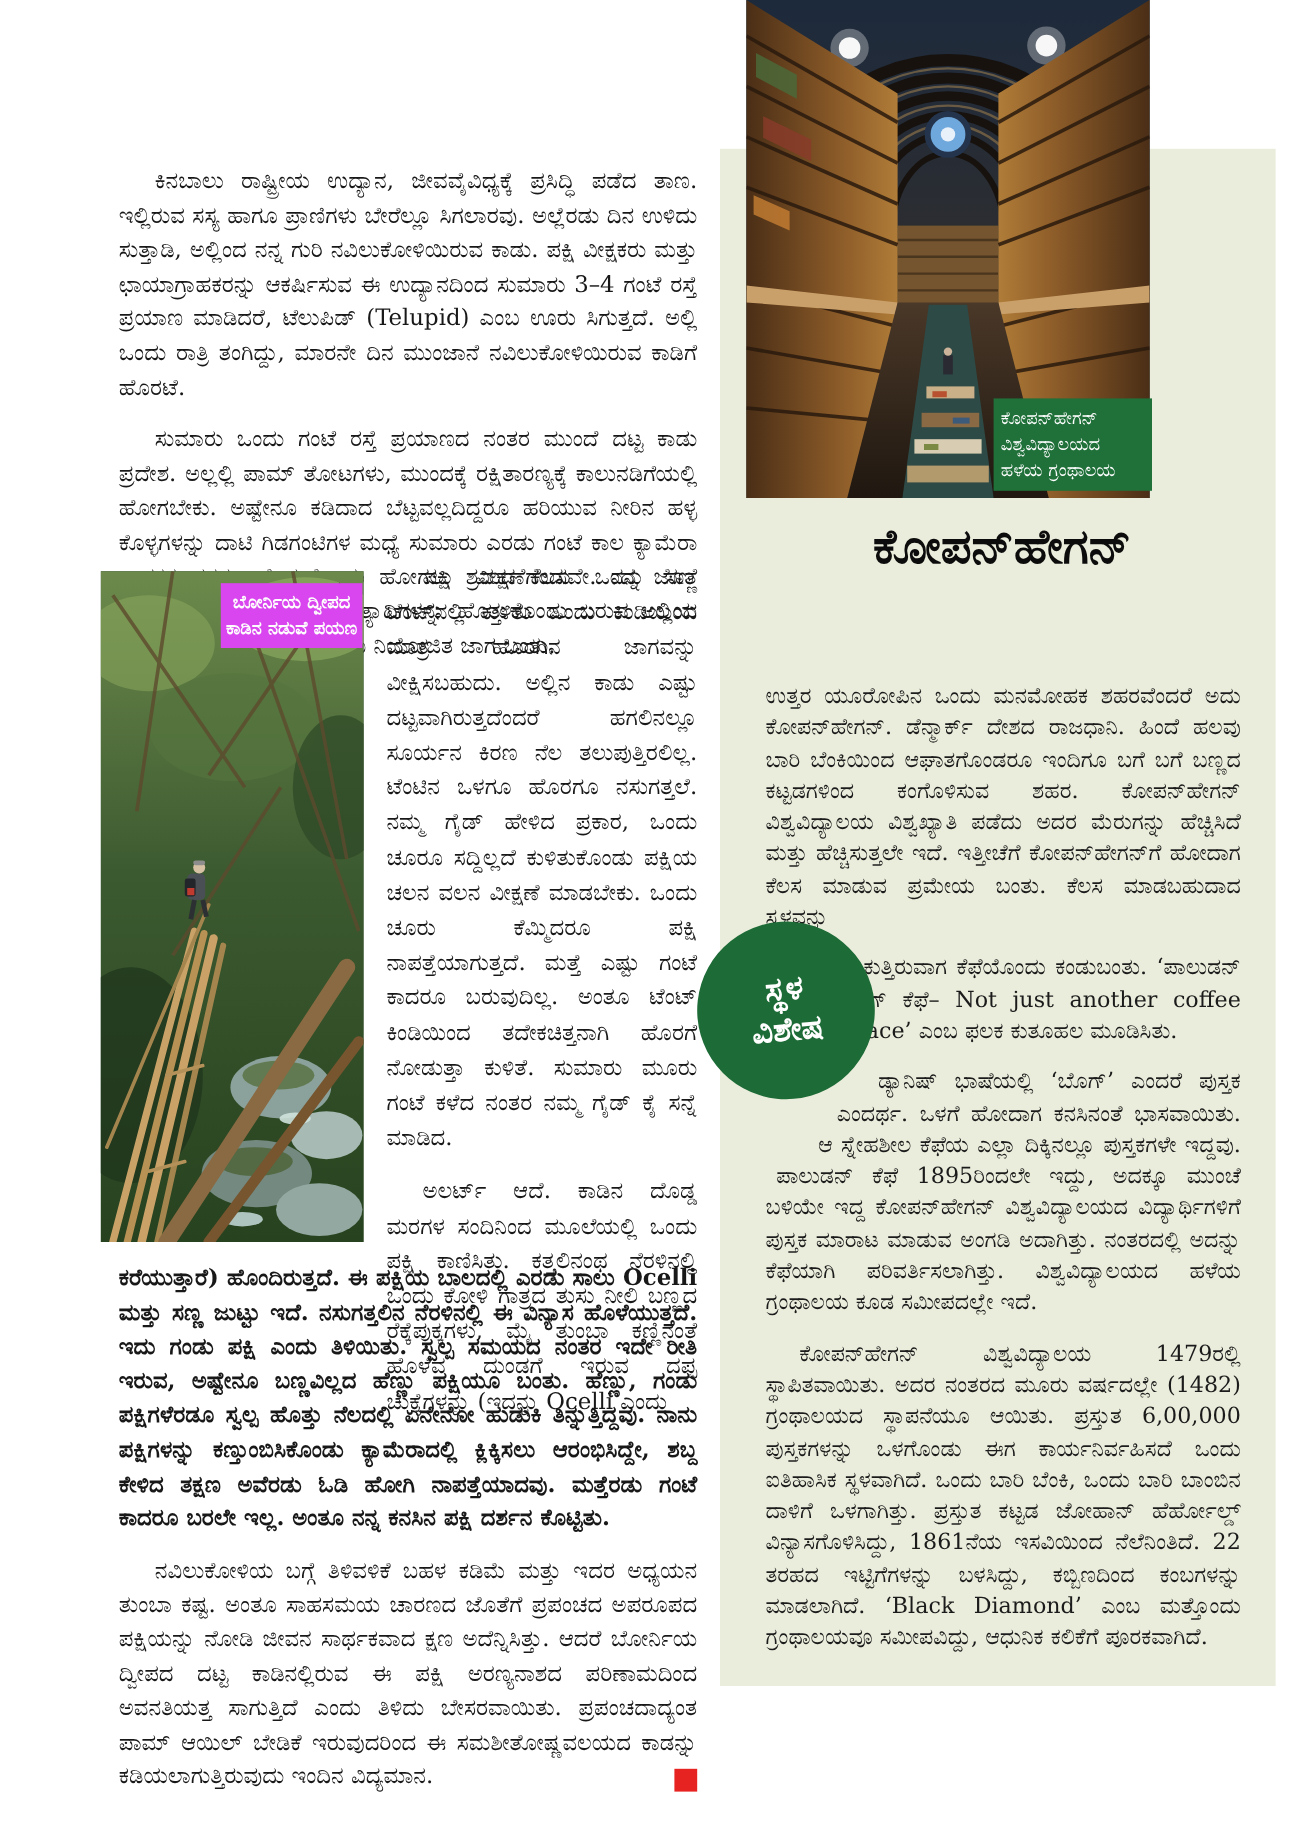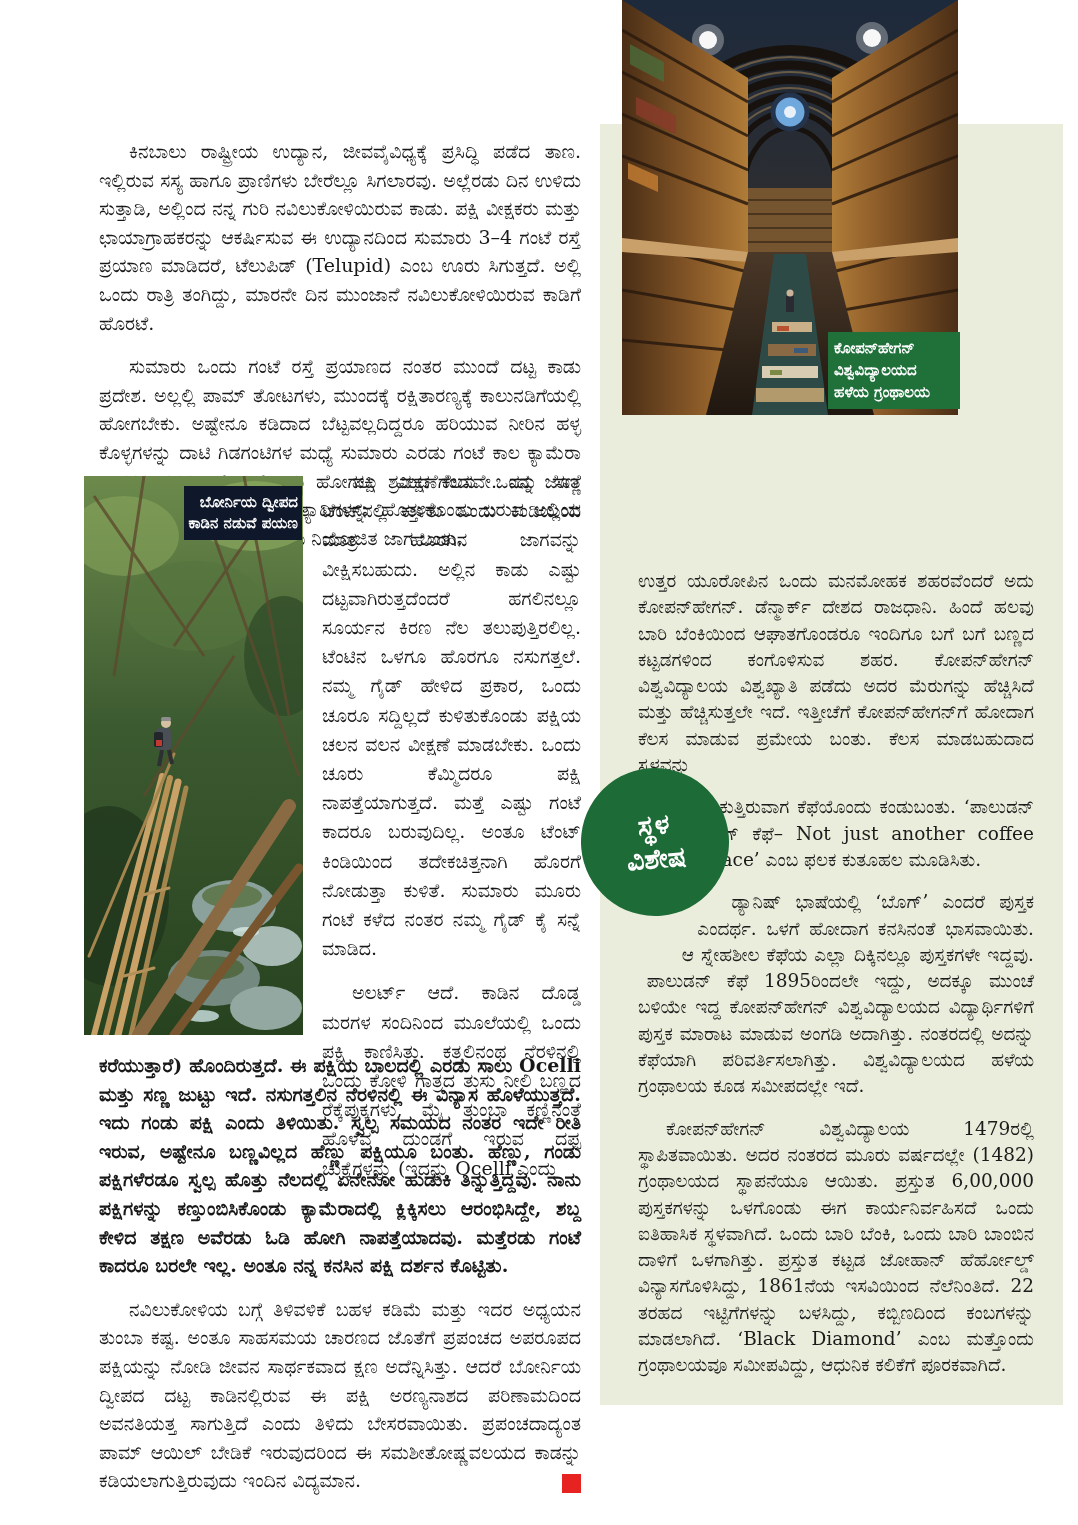--- a/index.html
+++ b/index.html
@@ -10,29 +10,29 @@
   .abs{position:absolute;}
   
   .blockA{left:84px;top:122px;width:512px;}
   .blockC{left:307px;top:452px;width:289px;}
   .blockD{left:84px;top:1036px;width:512px;}
   .blockD p.noindent{text-indent:0;font-weight:bold;}
   .endmark{display:inline-block;width:19px;height:19px;background:#e62320;float:right;margin-top:8px;}
   
   .jungle{left:84px;top:476px;width:219px;height:559px;background:#34502c;}
   .jungle svg{display:block;width:100%;height:100%;}
-  .jungle-cap{position:absolute;left:100px;top:10px;width:110px;background:#0f172a;color:#fdfdfd;
+  .jungle-cap{position:absolute;left:100px;top:10px;width:110px;background:#d946ef;color:#fdfdfd;
               font-family:"DejaVu Sans","Liberation Sans",sans-serif;font-weight:bold;font-size:15px;
-              line-height:21px;text-align:right;padding:6px 4px;}
+              line-height:21px;text-align:center;padding:6px 4px;}
   
   .panel{left:600px;top:124px;width:463px;height:1281px;background:#eaeddb;}
   .libphoto{left:622px;top:0px;width:336px;height:415px;background:#241a12;}
   .libphoto svg{display:block;width:100%;height:100%;}
   .lib-cap{position:absolute;left:206px;top:332px;width:122px;background:#20703a;color:#ffffff;
-           font-family:"DejaVu Sans","Liberation Sans",sans-serif;font-weight:bold;font-size:15px;
+           font-family:"DejaVu Sans","Liberation Sans",sans-serif;font-weight:normal;font-size:15px;
            line-height:22px;text-align:left;padding:5px 4px 6px 6px;}
   .sb-title{left:618px;top:428px;width:434px;text-align:center;color:#0c0c0c;
             font-family:"DejaVu Sans","Liberation Sans",sans-serif;font-weight:bold;
             font-size:40px;line-height:56px;}
   .sb-body{left:622px;top:552px;width:428px;font-size:18.5px;line-height:26.3px;color:#1b1b1b;text-align:justify;}
   .sb-body p{margin:16px;}
   .sb-body p.ind{text-indent:28px;}
   .spacer{float:left;width:106px;height:176px;shape-outside:circle(96px at -14px 86px);}
   .badge{left:581px;top:768px;width:148px;height:148px;border-radius:50%;background:#1d6b36;
          display:flex;flex-direction:column;align-items:center;justify-content:center;
@@ -225,20 +225,21 @@
       <rect x="172" y="348" width="14" height="5" fill="#3c5a7a"></rect>
       <rect x="148" y="370" width="12" height="5" fill="#7a8a45"></rect>
 
       <rect x="164" y="296" width="8" height="16" fill="#2a2a33"></rect>
       <circle cx="168" cy="293" r="3.5" fill="#cbb49a"></circle>
     </svg>
     <div class="lib-cap">ಕೋಪನ್‌ಹೇಗನ್ ವಿಶ್ವವಿದ್ಯಾಲಯದ ಹಳೆಯ ಗ್ರಂಥಾಲಯ</div>
   </div>
 
   <div class="abs sb-title">
+    <div>ಕೋಪನ್‌ಹೇಗನ್</div>
   </div>
 
   <div class="abs sb-body">
     <p>ಉತ್ತರ ಯೂರೋಪಿನ ಒಂದು ಮನಮೋಹಕ ಶಹರವೆಂದರೆ ಅದು ಕೋಪನ್‌ಹೇಗನ್. ಡೆನ್ಮಾರ್ಕ್ ದೇಶದ ರಾಜಧಾನಿ. ಹಿಂದೆ ಹಲವು ಬಾರಿ ಬೆಂಕಿಯಿಂದ ಆಘಾತಗೊಂಡರೂ ಇಂದಿಗೂ ಬಗೆ ಬಗೆ ಬಣ್ಣದ ಕಟ್ಟಡಗಳಿಂದ ಕಂಗೊಳಿಸುವ ಶಹರ. ಕೋಪನ್‌ಹೇಗನ್ ವಿಶ್ವವಿದ್ಯಾಲಯ ವಿಶ್ವಖ್ಯಾತಿ ಪಡೆದು ಅದರ ಮೆರುಗನ್ನು ಹೆಚ್ಚಿಸಿದೆ ಮತ್ತು ಹೆಚ್ಚಿಸುತ್ತಲೇ ಇದೆ. ಇತ್ತೀಚೆಗೆ ಕೋಪನ್‌ಹೇಗನ್‌ಗೆ ಹೋದಾಗ ಕೆಲಸ ಮಾಡುವ ಪ್ರಮೇಯ ಬಂತು. ಕೆಲಸ ಮಾಡಬಹುದಾದ ಸ್ಥಳವನ್ನು</p>
     <div>
       <div class="spacer"></div>
       <p>ಹುಡುಕುತ್ತಿರುವಾಗ ಕೆಫೆಯೊಂದು ಕಂಡುಬಂತು. ‘ಪಾಲುಡನ್ ಬೊಗ್ ಕೆಫೆ– Not just another coffee place’ ಎಂಬ ಫಲಕ ಕುತೂಹಲ ಮೂಡಿಸಿತು.</p>
       <p class="ind">ಡ್ಯಾನಿಷ್ ಭಾಷೆಯಲ್ಲಿ ‘ಬೊಗ್’ ಎಂದರೆ ಪುಸ್ತಕ ಎಂದರ್ಥ. ಒಳಗೆ ಹೋದಾಗ ಕನಸಿನಂತೆ ಭಾಸವಾಯಿತು. ಆ ಸ್ನೇಹಶೀಲ ಕೆಫೆಯ ಎಲ್ಲಾ ದಿಕ್ಕಿನಲ್ಲೂ ಪುಸ್ತಕಗಳೇ ಇದ್ದವು. ಪಾಲುಡನ್ ಕೆಫೆ 1895ರಿಂದಲೇ ಇದ್ದು, ಅದಕ್ಕೂ ಮುಂಚೆ ಬಳಿಯೇ ಇದ್ದ ಕೋಪನ್‌ಹೇಗನ್ ವಿಶ್ವವಿದ್ಯಾಲಯದ ವಿದ್ಯಾರ್ಥಿಗಳಿಗೆ ಪುಸ್ತಕ ಮಾರಾಟ ಮಾಡುವ ಅಂಗಡಿ ಅದಾಗಿತ್ತು. ನಂತರದಲ್ಲಿ ಅದನ್ನು ಕೆಫೆಯಾಗಿ ಪರಿವರ್ತಿಸಲಾಗಿತ್ತು. ವಿಶ್ವವಿದ್ಯಾಲಯದ ಹಳೆಯ ಗ್ರಂಥಾಲಯ ಕೂಡ ಸಮೀಪದಲ್ಲೇ ಇದೆ.</p>
     </div>
     <p class="ind">ಕೋಪನ್‌ಹೇಗನ್ ವಿಶ್ವವಿದ್ಯಾಲಯ 1479ರಲ್ಲಿ ಸ್ಥಾಪಿತವಾಯಿತು. ಅದರ ನಂತರದ ಮೂರು ವರ್ಷದಲ್ಲೇ (1482) ಗ್ರಂಥಾಲಯದ ಸ್ಥಾಪನೆಯೂ ಆಯಿತು. ಪ್ರಸ್ತುತ 6,00,000 ಪುಸ್ತಕಗಳನ್ನು ಒಳಗೊಂಡು ಈಗ ಕಾರ್ಯನಿರ್ವಹಿಸದೆ ಒಂದು ಐತಿಹಾಸಿಕ ಸ್ಥಳವಾಗಿದೆ. ಒಂದು ಬಾರಿ ಬೆಂಕಿ, ಒಂದು ಬಾರಿ ಬಾಂಬಿನ ದಾಳಿಗೆ ಒಳಗಾಗಿತ್ತು. ಪ್ರಸ್ತುತ ಕಟ್ಟಡ ಜೋಹಾನ್ ಹೆರ್ಹೋಲ್ಡ್ ವಿನ್ಯಾಸಗೊಳಿಸಿದ್ದು, 1861ನೆಯ ಇಸವಿಯಿಂದ ನೆಲೆನಿಂತಿದೆ. 22 ತರಹದ ಇಟ್ಟಿಗೆಗಳನ್ನು ಬಳಸಿದ್ದು, ಕಬ್ಬಿಣದಿಂದ ಕಂಬಗಳನ್ನು ಮಾಡಲಾಗಿದೆ. ‘Black Diamond’ ಎಂಬ ಮತ್ತೊಂದು ಗ್ರಂಥಾಲಯವೂ ಸಮೀಪವಿದ್ದು, ಆಧುನಿಕ ಕಲಿಕೆಗೆ ಪೂರಕವಾಗಿದೆ.</p>

